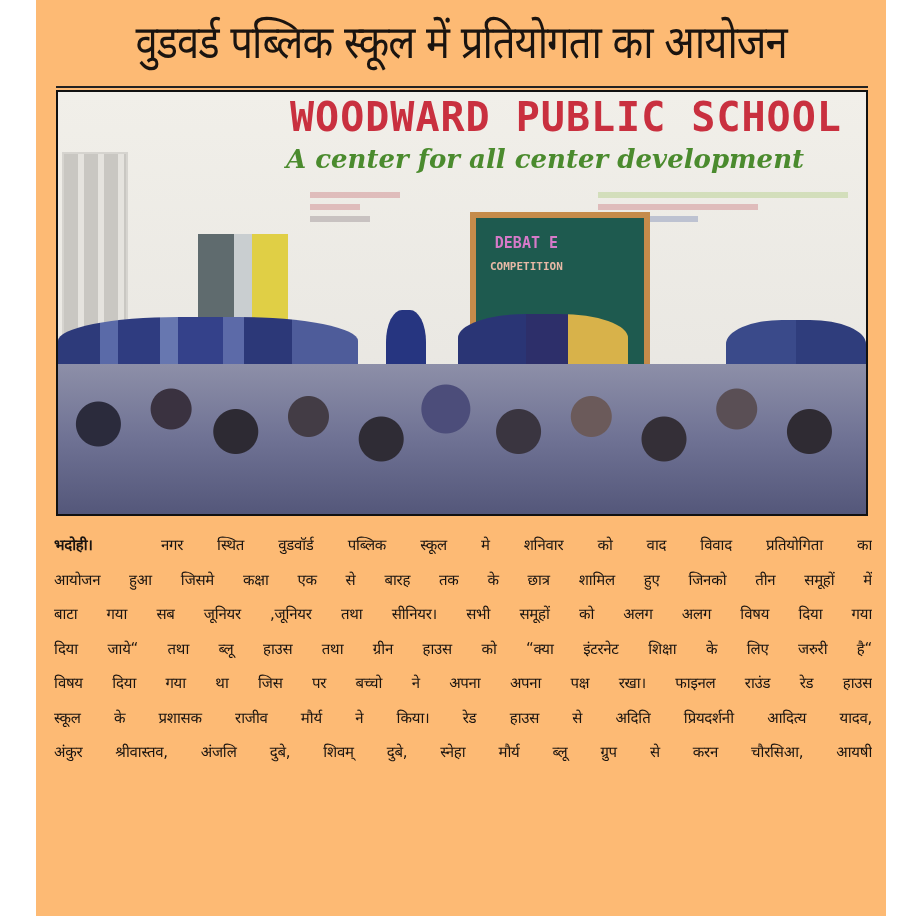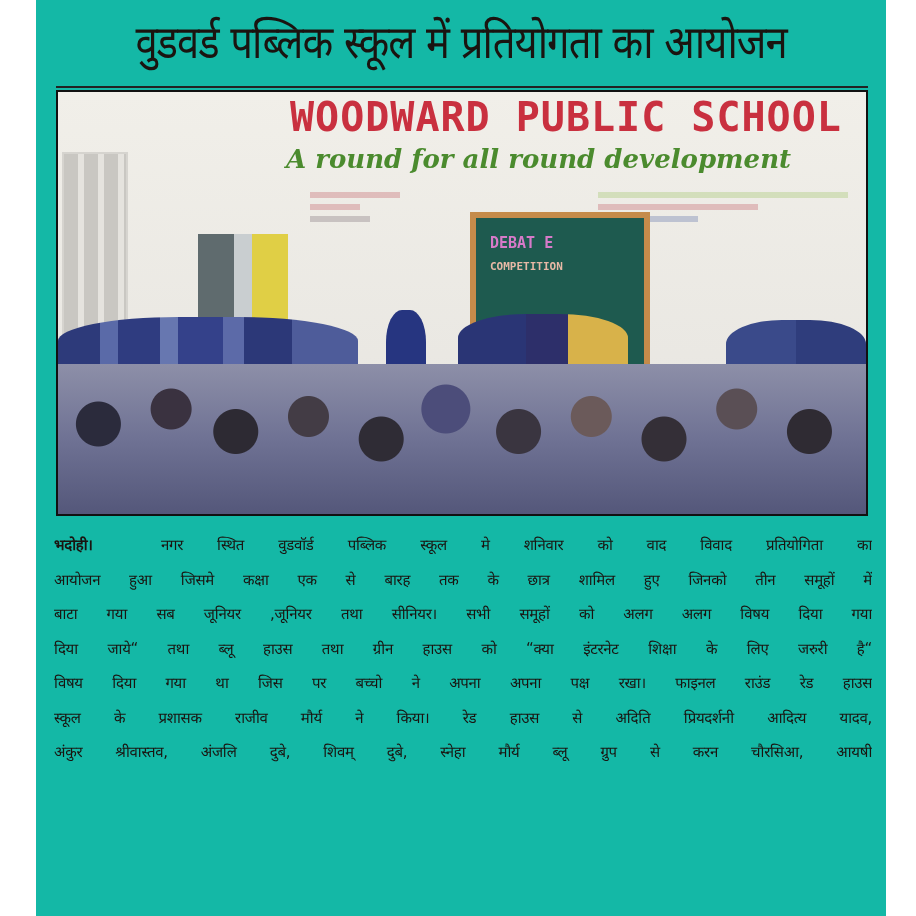--- a/index.html
+++ b/index.html
@@ -13,21 +13,21 @@
       overflow: hidden;
       position: relative;
       font-family: "DejaVu Sans", sans-serif;
     }
     .clipping {
       position: absolute;
       left: 36px;
       top: 0;
       width: 850px;
       height: 916px;
-      background: #14b8a6;
+      background: #fdba74;
     }
     .headline {
       position: absolute;
       left: 0;
       top: 2px;
       width: 850px;
       text-align: center;
       font-family: "DejaVu Sans", sans-serif;
       font-weight: normal;
       font-size: 40px;
@@ -85,21 +85,21 @@
     .banner-small {
       position: absolute; height: 6px; background: #d8a8a8; opacity: 0.7;
     }
     .board {
       position: absolute; left: 412px; top: 120px; width: 180px; height: 190px;
       background: #1e5a4f; border: 6px solid #c58b4a; box-sizing: border-box;
     }
     .board-text {
       position: absolute; left: 14px; top: 14px;
       font-family: "DejaVu Sans Mono", monospace; font-weight: bold;
-      font-size: 15px; color: #d77ac9; line-height: 22px; white-space: pre;
+      font-size: 15px; color: #d77ac9; line-height: 22px; white-space: pre; text-align: center;
     }
     .board-text .l2 { color: #e7b9a6; font-size: 11px; }
     .table {
       position: absolute; height: 14px; background: #e9e6e4;
       border-bottom: 4px solid #4c4b52;
     }
     .person {
       position: absolute; border-radius: 40% 40% 10% 10%;
     }
     .crowd {
@@ -150,21 +150,21 @@
   <h1 class="headline">वुडवर्ड पब्लिक स्कूल में प्रतियोगता का आयोजन</h1>
 
   <div class="rule"></div>
 
   <div class="photo">
     <div class="wall"></div>
     <div class="window-left"></div>
     <div class="door"></div>
 
     <div class="banner-title">WOODWARD PUBLIC SCHOOL</div>
-    <div class="banner-sub">A round for all round development</div>
+    <div class="banner-sub">A center for all center development</div>
 
     <div class="banner-small" style="left:252px;top:100px;width:90px;"></div>
     <div class="banner-small" style="left:252px;top:112px;width:50px;"></div>
     <div class="banner-small" style="left:252px;top:124px;width:60px;background:#b8b0b0;"></div>
     <div class="banner-small" style="left:540px;top:100px;width:250px;background:#c8d8a8;"></div>
     <div class="banner-small" style="left:540px;top:112px;width:160px;"></div>
     <div class="banner-small" style="left:540px;top:124px;width:100px;background:#a8b0c8;"></div>
 
     <div class="board">
       <div class="board-text"><span>DEBAT E</span>

